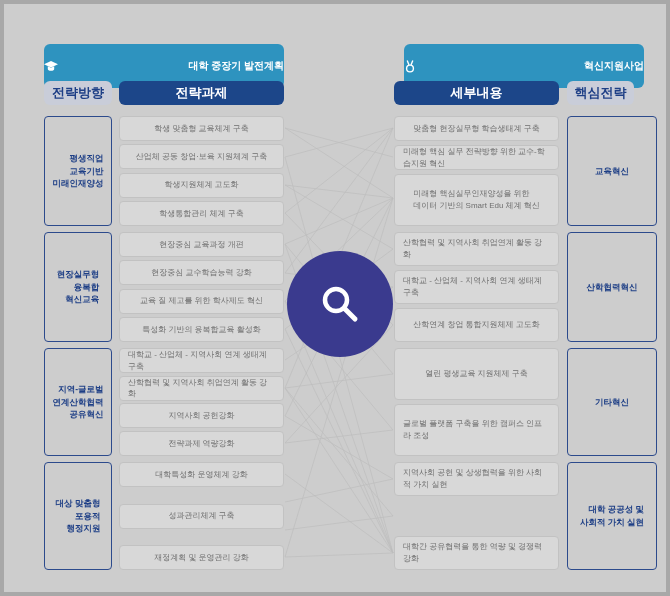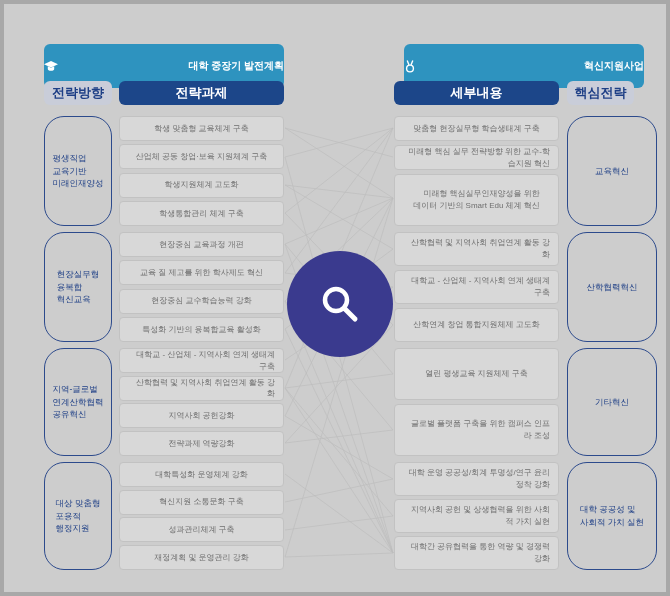--- a/index.html
+++ b/index.html
@@ -20,39 +20,39 @@
 
   .sub{position:absolute;top:77px;height:24px;border-radius:6px;display:flex;align-items:center;
        justify-content:center;font-size:13px;font-weight:bold}
   .sub-dark{background:var(--navy);color:#fff}
   .sub-light{background:var(--pill-light);color:var(--navy-text)}
   .sub-dir{left:40px;width:68px}
   .sub-task{left:115px;width:165px}
   .sub-content{left:390px;width:165px}
   .sub-strat{left:563px;width:67px}
 
-  .pillar{position:absolute;border:1.4px solid var(--navy-line);border-radius:20px;
-          color:var(--navy-text);font-weight:normal;font-size:8.5px;line-height:1.5;
-          display:flex;align-items:center;justify-content:center;text-align:left;
+  .pillar{position:absolute;border:1.4px solid var(--navy-line);border-radius:4px;
+          color:var(--navy-text);font-weight:bold;font-size:8.5px;line-height:1.5;
+          display:flex;align-items:center;justify-content:center;text-align:right;
           white-space:pre-line;padding:4px}
   .col-dir{left:40px;width:68px}
   .col-strat{left:563px;width:90px}
 
   .zone0{top:112px;height:110px}
   .zone1{top:228px;height:110px}
   .zone2{top:344px;height:108px}
   .zone3{top:458px;height:108px}
 
   .group{position:absolute;display:flex;flex-direction:column;justify-content:space-between;z-index:2}
   .col-task{left:115px;width:165px}
   .col-content{left:390px;width:165px}
 
   .node{background:var(--node-bg);border:1px solid var(--node-border);border-radius:4px;
         color:var(--node-text);font-size:8px;line-height:1.45;display:flex;align-items:center;
-        justify-content:center;text-align:right;white-space:pre-line;padding:2px 8px}
+        justify-content:center;text-align:left;white-space:pre-line;padding:2px 8px}
   .h25{height:25px}.h34{height:34px}.h52{height:52px}
 
   #wires{position:absolute;left:0;top:0;width:670px;height:596px;z-index:1;pointer-events:none}
 
   .lens{position:absolute;left:283px;top:247px;width:106px;height:106px;border-radius:50%;
         background:var(--circle);z-index:3;display:flex;align-items:center;justify-content:center;
         cursor:pointer;border:none}
   .icon{display:inline-flex;align-items:center;justify-content:center}
 </style>
 </head>
@@ -133,54 +133,52 @@
 행정지원</div>
 
   <div class="group col-task zone0">
     <div class="node h25">학생 맞춤형 교육체계 구축</div>
     <div class="node h25">산업체 공동 창업·보육 지원체계 구축</div>
     <div class="node h25">학생지원체계 고도화</div>
     <div class="node h25">학생통합관리 체계 구축</div>
   </div>
   <div class="group col-task zone1">
     <div class="node h25">현장중심 교육과정 개편</div>
+    <div class="node h25">현장중심 교수학습능력 강화</div>
     <div class="node h25">교육 질 제고를 위한 학사제도 혁신</div>
-    <div class="node h25">현장중심 교수학습능력 강화</div>
     <div class="node h25">특성화 기반의 융복합교육 활성화</div>
   </div>
   <div class="group col-task zone2">
     <div class="node h25">대학교 - 산업체 - 지역사회 연계 생태계 구축</div>
     <div class="node h25">산학협력 및 지역사회 취업연계 활동 강화</div>
     <div class="node h25">지역사회 공헌강화</div>
     <div class="node h25">전략과제 역량강화</div>
   </div>
   <div class="group col-task zone3">
     <div class="node h25">대학특성화 운영체계 강화</div>
-    <div class="node h25">혁신지원 소통문화 구축</div>
     <div class="node h25">성과관리체계 구축</div>
     <div class="node h25">재정계획 및 운영관리 강화</div>
   </div>
 
   <div class="group col-content zone0">
     <div class="node h25">맞춤형 현장실무형 학습생태계 구축</div>
     <div class="node h25">미래형 핵심 실무 전략방향 위한 교수-학습지원 혁신</div>
     <div class="node h52">미래형 핵심실무인재양성을 위한
 데이터 기반의 Smart Edu 체계 혁신</div>
   </div>
   <div class="group col-content zone1">
     <div class="node h34">산학협력 및 지역사회 취업연계 활동 강화</div>
     <div class="node h34">대학교 - 산업체 - 지역사회 연계 생태계 구축</div>
     <div class="node h34">산학연계 창업 통합지원체제 고도화</div>
   </div>
   <div class="group col-content zone2">
     <div class="node h52">열린 평생교육 지원체제 구축</div>
     <div class="node h52">글로벌 플랫폼 구축을 위한 캠퍼스 인프라 조성</div>
   </div>
   <div class="group col-content zone3">
-    <div class="node h34">대학 운영 공공성/회계 투명성/연구 윤리 정착 강화</div>
     <div class="node h34">지역사회 공헌 및 상생협력을 위한 사회적 가치 실현</div>
     <div class="node h34">대학간 공유협력을 통한 역량 및 경쟁력 강화</div>
   </div>
 
   <div class="pillar col-strat zone0">교육혁신</div>
   <div class="pillar col-strat zone1">산학협력혁신</div>
   <div class="pillar col-strat zone2">기타혁신</div>
   <div class="pillar col-strat zone3">대학 공공성 및
 사회적 가치 실현</div>
 

